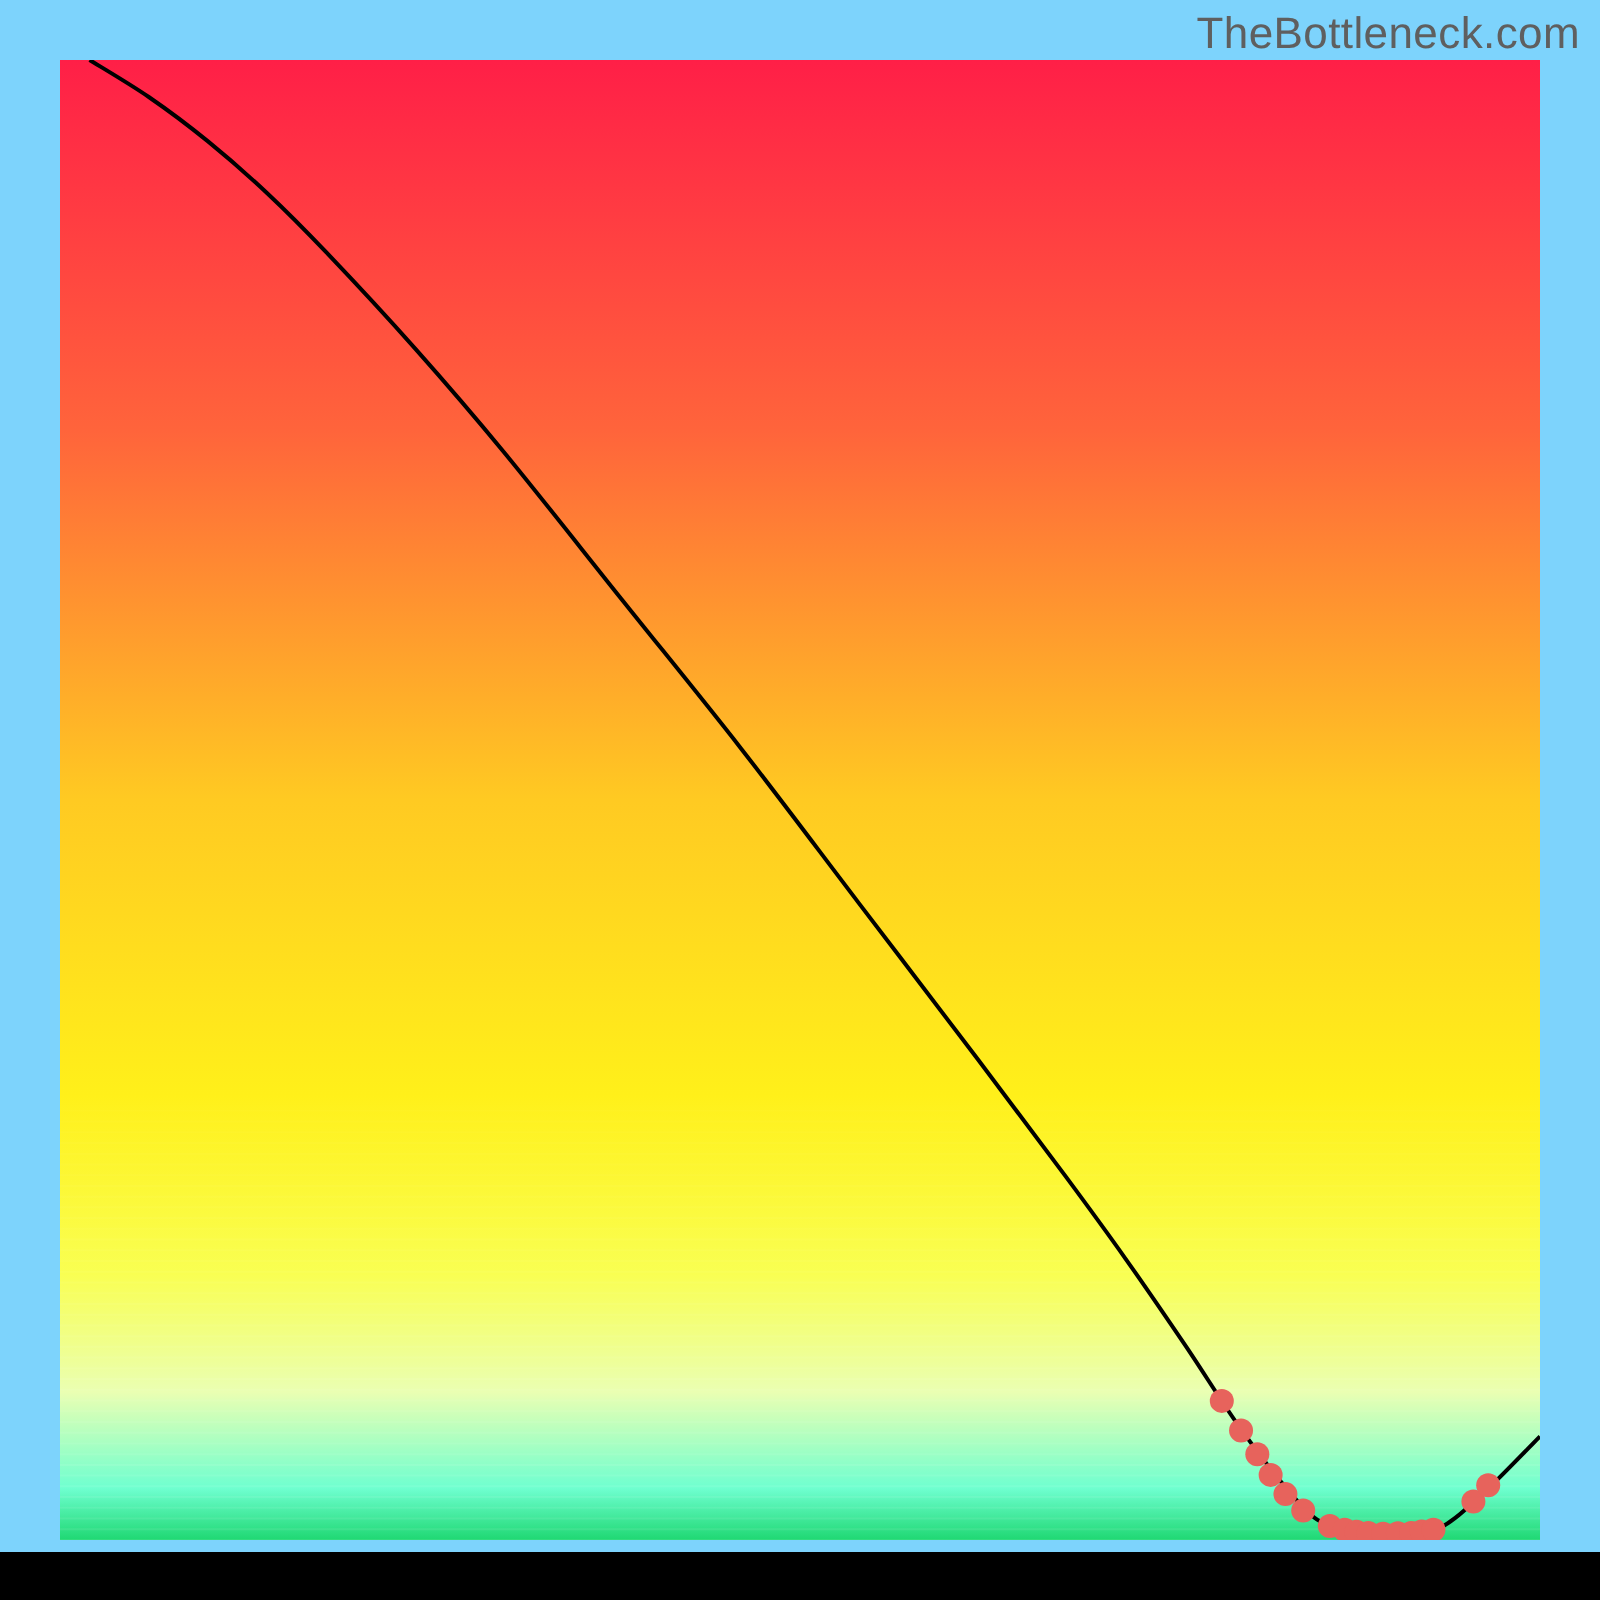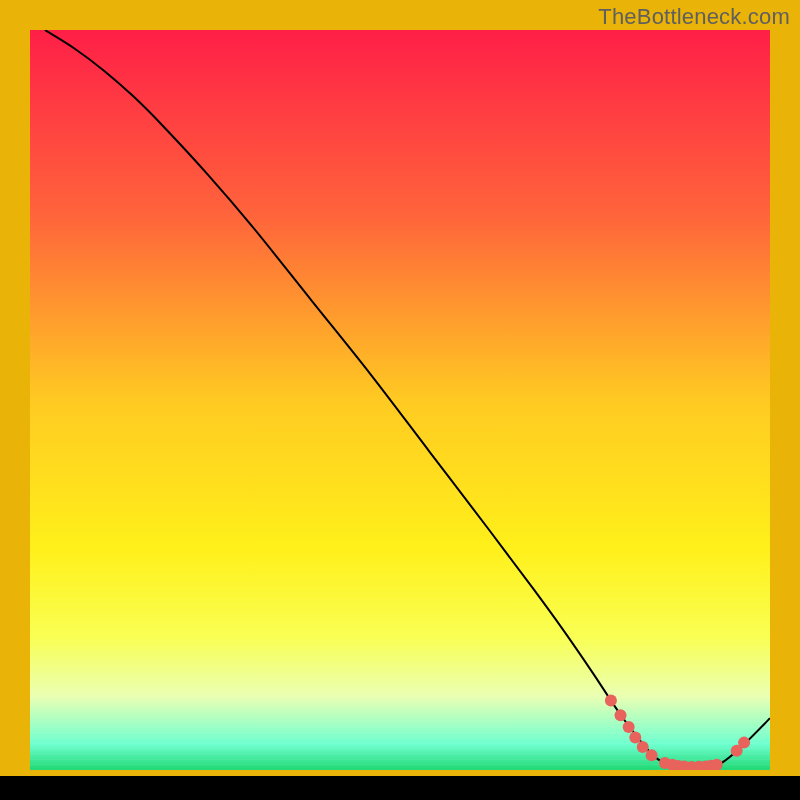--- a/index.html
+++ b/index.html
@@ -7,21 +7,21 @@
     padding: 0;
     width: 800px;
     height: 800px;
     background: #000000;
     overflow: hidden;
   }
   .stage {
     position: relative;
     width: 800px;
     height: 776px;
-    background: #eab308;
+    background: #7dd3fc;
   }
   .watermark {
     position: absolute;
     top: 4px;
     right: 10px;
     font-family: Arial, Helvetica, sans-serif;
     font-size: 22px;
     color: #5f5f5f;
     letter-spacing: 0.2px;
   }

